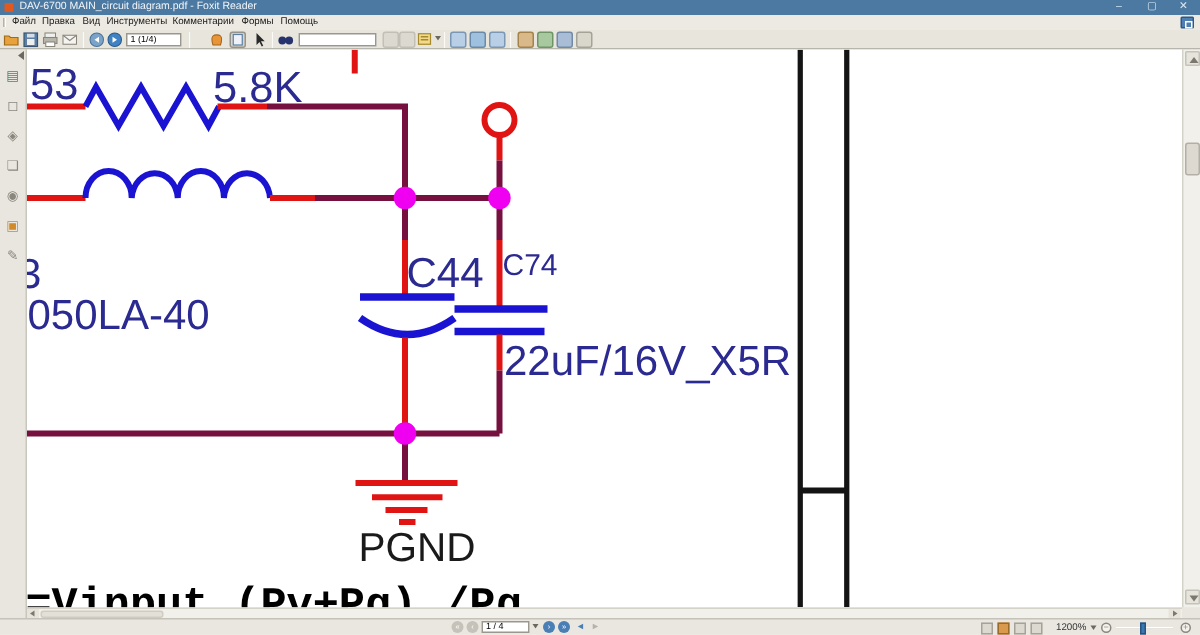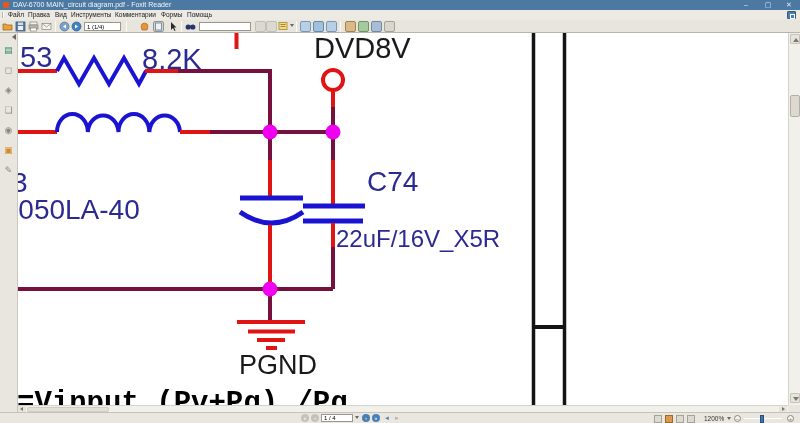--- a/index.html
+++ b/index.html
@@ -228,26 +228,26 @@
     <circle cx="252" cy="99" r="7.5" fill="#f000f0"></circle>
     <circle cx="315" cy="99" r="7.5" fill="#f000f0"></circle>
     <circle cx="252" cy="256" r="7.5" fill="#f000f0"></circle>
 
     <line x1="515.5" y1="0" x2="515.5" y2="372" stroke="#141414" stroke-width="3.5"></line>
     <line x1="546.5" y1="0" x2="546.5" y2="372" stroke="#141414" stroke-width="3.5"></line>
     <line x1="514" y1="294" x2="548" y2="294" stroke="#141414" stroke-width="4"></line>
   </svg>
 
   <div class="lbl navy" style="left:2px;   top:8px;   font-size:29px;">53</div>
-  <div class="lbl navy" style="left:124px; top:10px;  font-size:29px;">8.2K</div>
-  <div class="lbl blk" style="left:296px; top:-1px;  font-size:29px;">DVD8V</div>
+  <div class="lbl navy" style="left:124px; top:10px;  font-size:29px;">5.8K</div>
   <div class="lbl navy" style="left:-6px;  top:134px; font-size:28px;">3</div>
   <div class="lbl navy" style="left:-9px;  top:161px; font-size:28px;">-050LA-40</div>
-  <div class="lbl navy" style="left:317px; top:133px; font-size:28px;margin-left:32px;">C74</div>
-  <div class="lbl navy" style="left:318px; top:192px; font-size:24px;">22uF/16V_X5R</div>
+  <div class="lbl navy" style="left:253px; top:133px; font-size:28px;">C44</div>
+  <div class="lbl navy" style="left:317px; top:133px; font-size:20px;">C74</div>
+  <div class="lbl navy" style="left:318px; top:192px; font-size:28px;">22uF/16V_X5R</div>
   <div class="lbl formula" style="left:-1px; top:354px; font-size:29px;">=Vinput (Pv+Pg) /Pg</div>
   <div class="lbl blk" style="left:221px; top:317px; font-size:27px;">PGND</div>
 </div>
 
 <div class="vscroll">
   <div class="vbtn" style="top:1px;">
       <span class="tri-up"></span>
     </div>
   <div class="vthumb"></div>
   <div class="vbtn" style="top:360px;">

